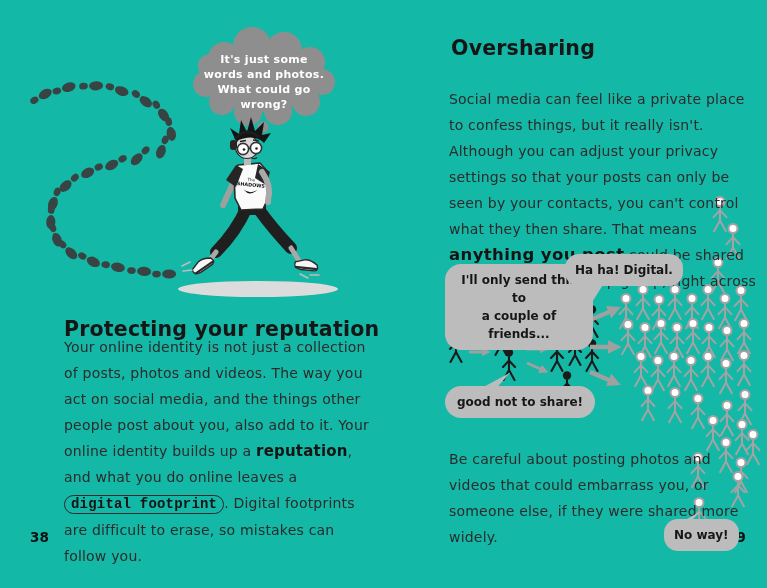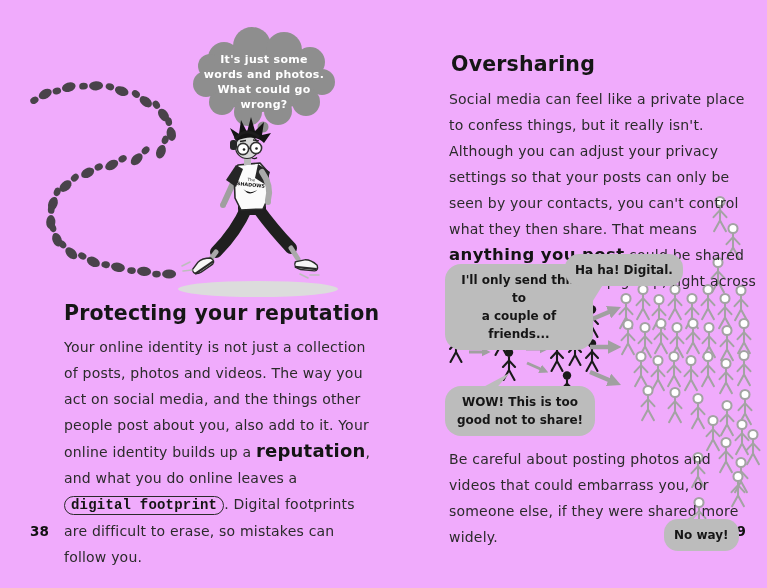--- a/index.html
+++ b/index.html
@@ -1,25 +1,25 @@
 <!DOCTYPE html>
 <html><head>
 <meta charset="utf-8">
 <style>
   html,body{margin:0;padding:0;background:#e9e9e9;}
-  .spread{position:relative;width:767px;height:588px;background:#f0abfc;overflow:hidden;
+  .spread{position:relative;width:767px;height:588px;background:#14b8a6;overflow:hidden;
     font-family:"DejaVu Sans","Liberation Sans",sans-serif;color:#1f1f1f;}
   svg.art{position:absolute;z-index:1;pointer-events:none;}
   .heading{position:absolute;z-index:2;font-weight:bold;font-size:20.5px;letter-spacing:.2px;color:#161616;}
   .body-text{position:absolute;z-index:2;font-size:14px;line-height:26px;letter-spacing:.2px;color:#2b2b2b;}
-  .bold-md{font-weight:bold;font-size:18px;color:#141414;}
+  .bold-md{font-weight:bold;font-size:15px;color:#141414;}
   .bold-lg{font-weight:bold;font-size:16.5px;letter-spacing:.4px;color:#141414;}
   .underlined{text-underline-offset:3px;}
   .boxed{font-weight:bold;color:#141414;border:1.6px solid #2a2a2a;border-radius:10px;padding:0 6px 1px 6px;white-space:nowrap;font-family:Liberation Mono, monospace;}
-  .pagenum{position:absolute;z-index:2;font-weight:bold;font-size:13.5px;color:#111;}
+  .pagenum{position:absolute;z-index:2;font-weight:bold;font-size:13.5px;color:#111;margin-top:6px;}
   .bubble{position:absolute;z-index:3;background:#bcbcbc;border-radius:16px;text-align:center;
     font-size:12px;font-weight:bold;color:#161616;line-height:1.5;padding:7px 10px;}
   .bubble.nowrap{white-space:nowrap;border-radius:14px;}
   .tail{position:absolute;z-index:2;background:#bcbcbc;}
 </style>
 </head>
 <body>
 
 <div class="spread">
 
@@ -200,45 +200,44 @@
         <line x1="469" y1="352" x2="487" y2="352" stroke="#a0a0a0" stroke-width="3" marker-end="url(#ah)"></line>
         <line x1="527" y1="336" x2="545" y2="327" stroke="#a0a0a0" stroke-width="3" marker-end="url(#ah)"></line>
         <line x1="526" y1="349" x2="545" y2="349" stroke="#a0a0a0" stroke-width="3" marker-end="url(#ah)"></line>
         <line x1="527" y1="363" x2="545" y2="371" stroke="#a0a0a0" stroke-width="3" marker-end="url(#ah)"></line>
         <line x1="590" y1="320" x2="616" y2="309" stroke="#a0a0a0" stroke-width="4.5" marker-end="url(#ah)"></line>
         <line x1="590" y1="347" x2="616" y2="347" stroke="#a0a0a0" stroke-width="4.5" marker-end="url(#ah)"></line>
         <line x1="590" y1="372" x2="616" y2="383" stroke="#a0a0a0" stroke-width="4.5" marker-end="url(#ah)"></line>
       </g>
   </svg>
 
-  <div class="heading" style="left:64px;top:301px;">Protecting your reputation</div>
+  <div class="heading" style="left:64px;top:317px;">Protecting your reputation</div>
 
   <div class="body-text" style="left:64px;top:334px;width:316px;">
     <span>Your online identity is not just a collection of posts, photos and videos. The way you act on social media, and the things other people post about you, also add to it. Your online identity builds up a </span><span class="bold-md">reputation</span><span>, and what you do online leaves a </span><span class="boxed">digital footprint</span><span>. Digital footprints are difficult to erase, so mistakes can follow you.</span>
   </div>
 
   <div class="pagenum" style="left:30px;top:523px;">38</div>
 
-  <div class="heading" style="left:451px;top:52px;text-align:center;">Oversharing</div>
+  <div class="heading" style="left:451px;top:36px;text-align:center;">Oversharing</div>
 
   <div class="body-text" style="left:449px;top:86px;width:308px;">
     <span>Social media can feel like a private place to confess things, </span><span class="underlined">but it really isn't.</span><span> Although you can adjust your privacy settings so that your posts can only be seen by your contacts, you can't control what they then share. That means </span><span class="bold-lg">anything you post</span><span> could be shared beyond your friendship group, right across social media.</span>
   </div>
 
   <div class="bubble" style="left:445px;top:264px;width:128px;">
     <div>I'll only send this to</div>
     <div>a couple of friends...</div>
   </div>
   <div class="tail" style="left:459px;top:312px;width:28px;height:26px;clip-path:polygon(0 0,78% 0,28% 100%);"></div>
 
   <div class="bubble nowrap" style="left:565px;top:254px;">Ha ha! Digital.</div>
   <div class="tail" style="left:583px;top:284px;width:24px;height:22px;clip-path:polygon(10% 0,85% 0,28% 100%);"></div>
 
   <div class="bubble" style="left:445px;top:386px;width:130px;">
-    <div>WOW! This is too</div>
     <div>good not to share!</div>
   </div>
   <div class="tail" style="left:480px;top:371px;width:30px;height:17px;clip-path:polygon(5% 100%,100% 10%,55% 100%);"></div>
 
   <div class="body-text" style="left:449px;top:446px;width:292px;">Be careful about posting photos and videos that could embarrass you, or someone else, if they were shared more widely.</div>
 
   <div class="bubble nowrap" style="left:664px;top:519px;">No way!</div>
   <div class="tail" style="left:673px;top:511px;width:28px;height:16px;clip-path:polygon(0 100%,100% 0,42% 100%);"></div>
 
   <div class="pagenum" style="left:727px;top:523px;">39</div>

